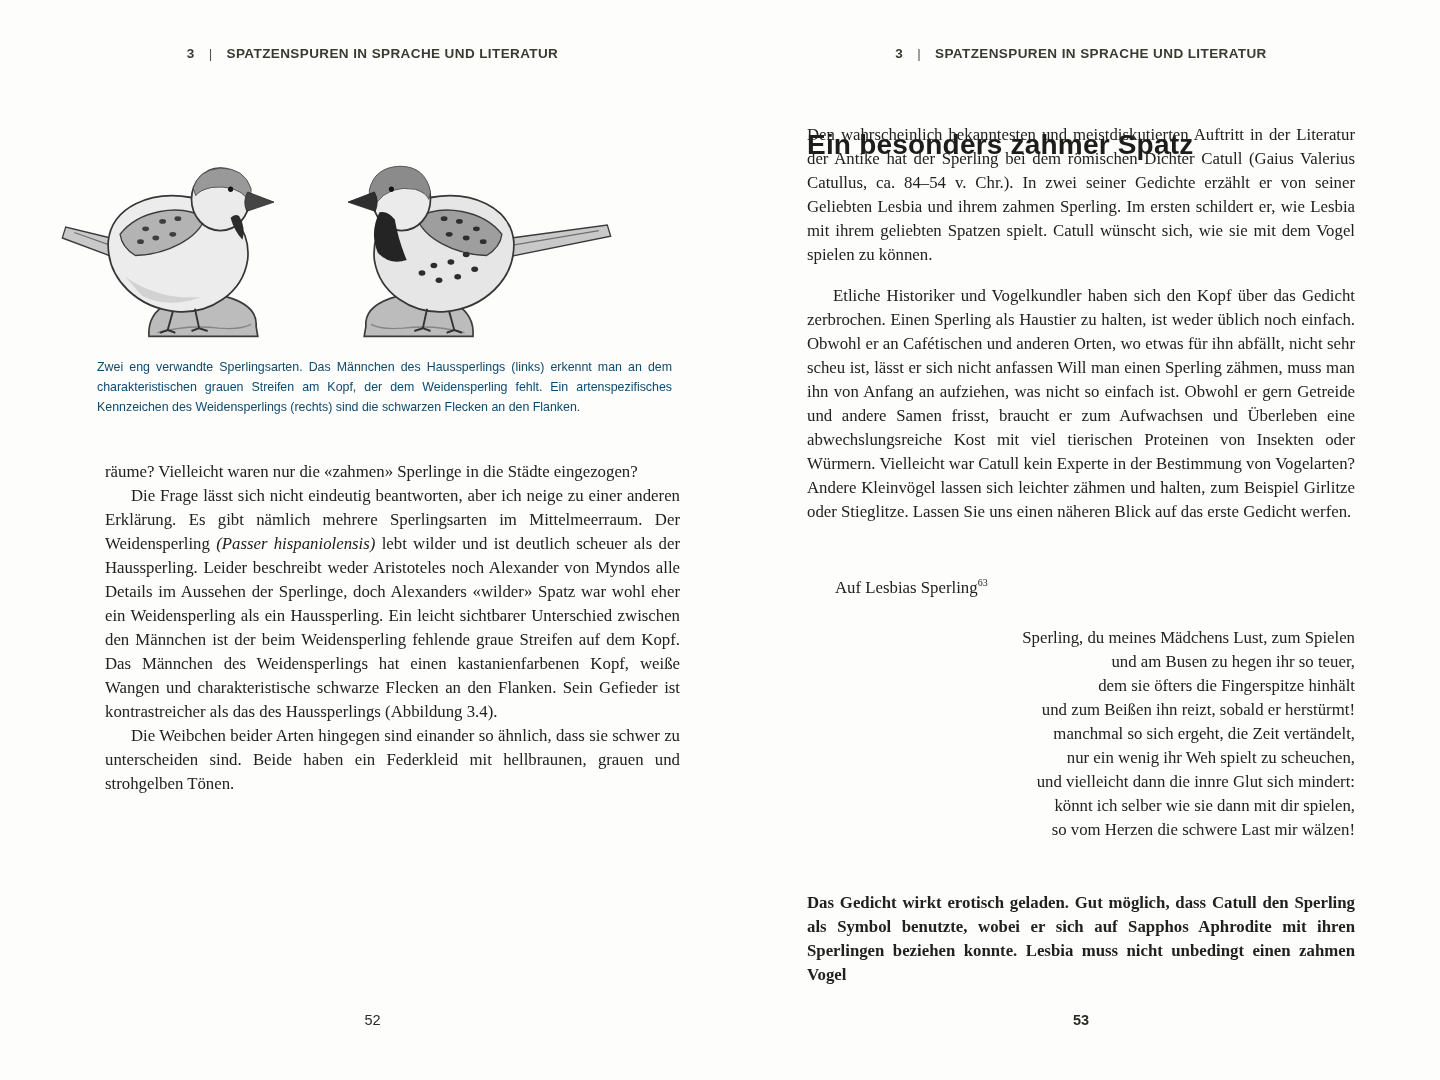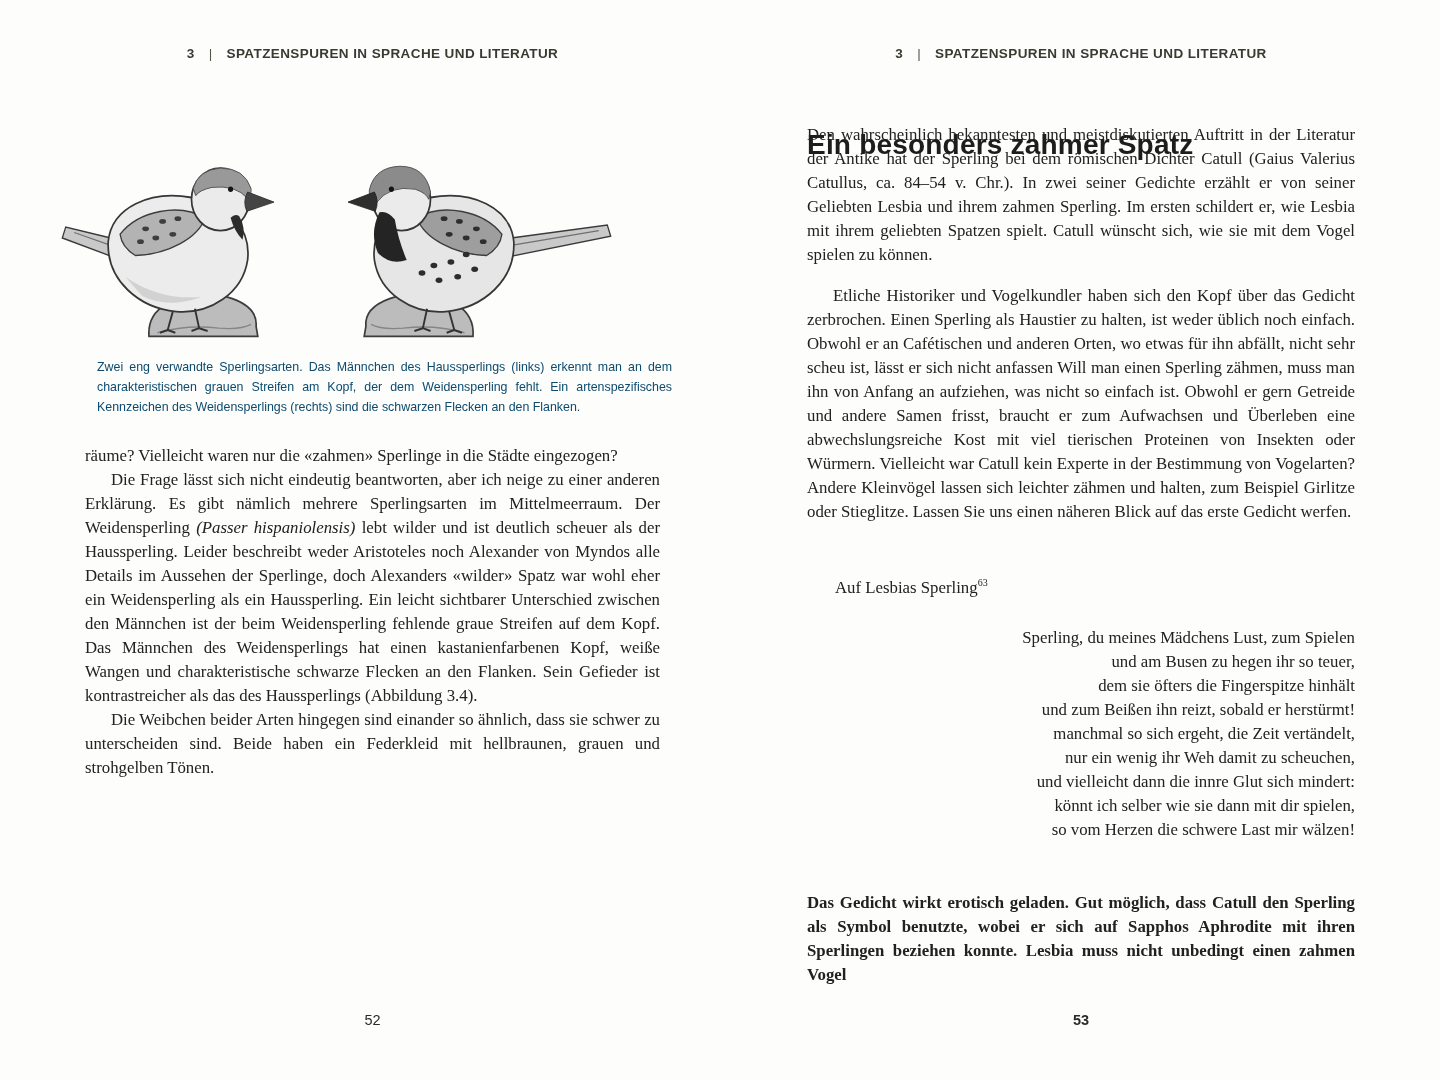--- a/index.html
+++ b/index.html
@@ -24,21 +24,21 @@
     position:absolute; left:97px; top:357px; width:575px;
     font-family:"Liberation Sans", sans-serif; font-size:12.4px;
     line-height:20px; color:#0c4a6e; text-align:justify;
   }
   
   .bodyblock {
     position:absolute; width:575px; left:85px;
     font-size:16.8px; line-height:24px; text-align:justify; hyphens:auto;
   }
   .rcol { left:807px; width:548px; }
-  #left-body { top:444px; }
+  #left-body { top:460px;margin-left:20px; }
   #rp1 { top:123px; }
   #rp2 { top:284px; }
   #rp3 { top:891px;font-weight:bold; }
   .para { margin:0; }
   .para.indent { text-indent:26px; }
   .lat { font-style:italic; }
   
   #sec-head {
     position:absolute; left:807px; top:106px; width:548px;
     font-family:"Liberation Sans", sans-serif; font-weight:bold;
@@ -157,21 +157,21 @@
     <span>Auf Lesbias Sperling</span><sup>63</sup>
   </div>
 
   <div id="poem">
 
   <div class="pline"><span>Sperling, du meines Mädchens Lust, zum Spielen</span></div>
       <div class="pline"><span>und am Busen zu hegen ihr so teuer,</span></div>
       <div class="pline"><span>dem sie öfters die Fingerspitze hinhält</span></div>
       <div class="pline"><span>und zum Beißen ihn reizt, sobald er herstürmt!</span></div>
       <div class="pline"><span>manchmal so sich ergeht, die Zeit vertändelt,</span></div>
-      <div class="pline"><span>nur ein wenig ihr Weh damit zu scheuchen,</span></div>
+      <div class="pline"><span>nur ein wenig ihr Weh spielt zu scheuchen,</span></div>
       <div class="pline"><span>und vielleicht dann die innre Glut sich mindert:</span></div>
       <div class="pline"><span>könnt ich selber wie sie dann mit dir spielen,</span></div>
       <div class="pline"><span>so vom Herzen die schwere Last mir wälzen!</span></div>
     </div>
 
   <div class="bodyblock rcol" id="rp3">
     <p class="para">Das Gedicht wirkt erotisch geladen. Gut möglich, dass Catull den Sperling als Symbol benutzte, wobei er sich auf Sapphos Aphrodite mit ihren Sperlingen beziehen konnte. Lesbia muss nicht unbedingt einen zahmen Vogel</p>
   </div>
 
   <div class="pagenum left">52</div>

